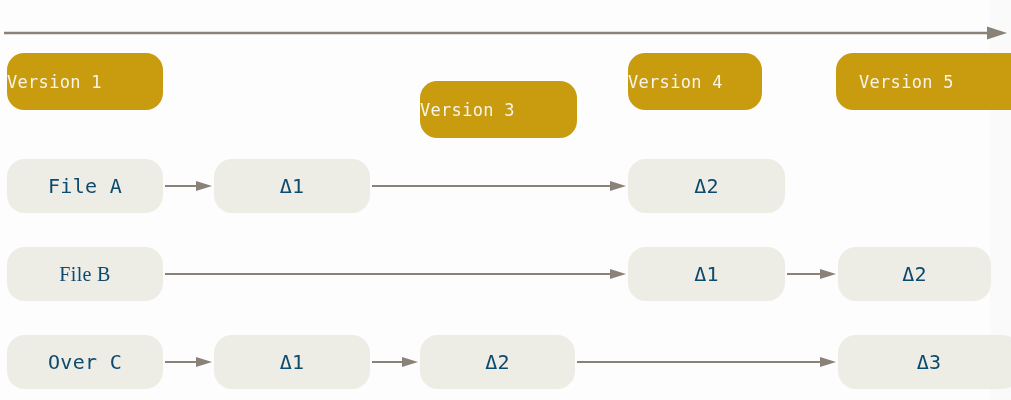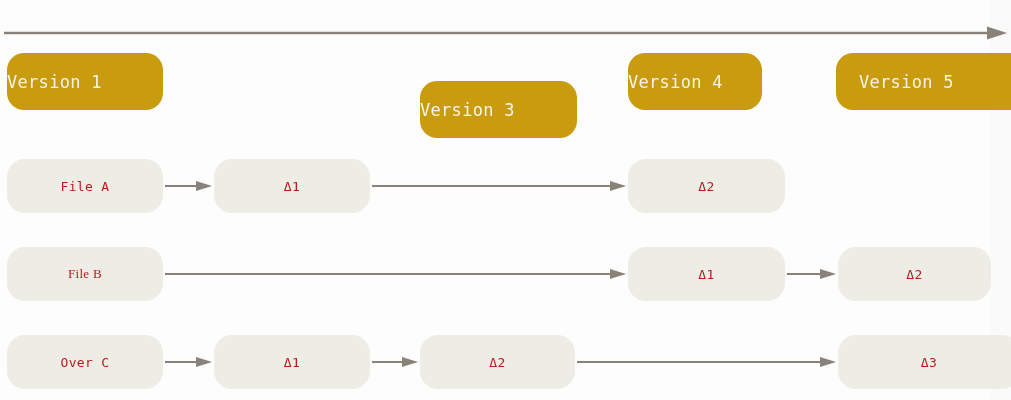--- a/index.html
+++ b/index.html
@@ -60,22 +60,22 @@
     letter-spacing: 0.3px;
     white-space: nowrap;
   }
 
   
   .node {
     position: absolute;
     height: 54px;
     background: #edece5;
     border-radius: 18px;
-    color: #b91c1c;
-    font-size: 13px;
+    color: #0c4a6e;
+    font-size: 20px;
     display: flex;
     align-items: center;
     justify-content: center;
     letter-spacing: 0.3px;
     white-space: nowrap;
   }
 
   
   .connectors {
     position: absolute;

